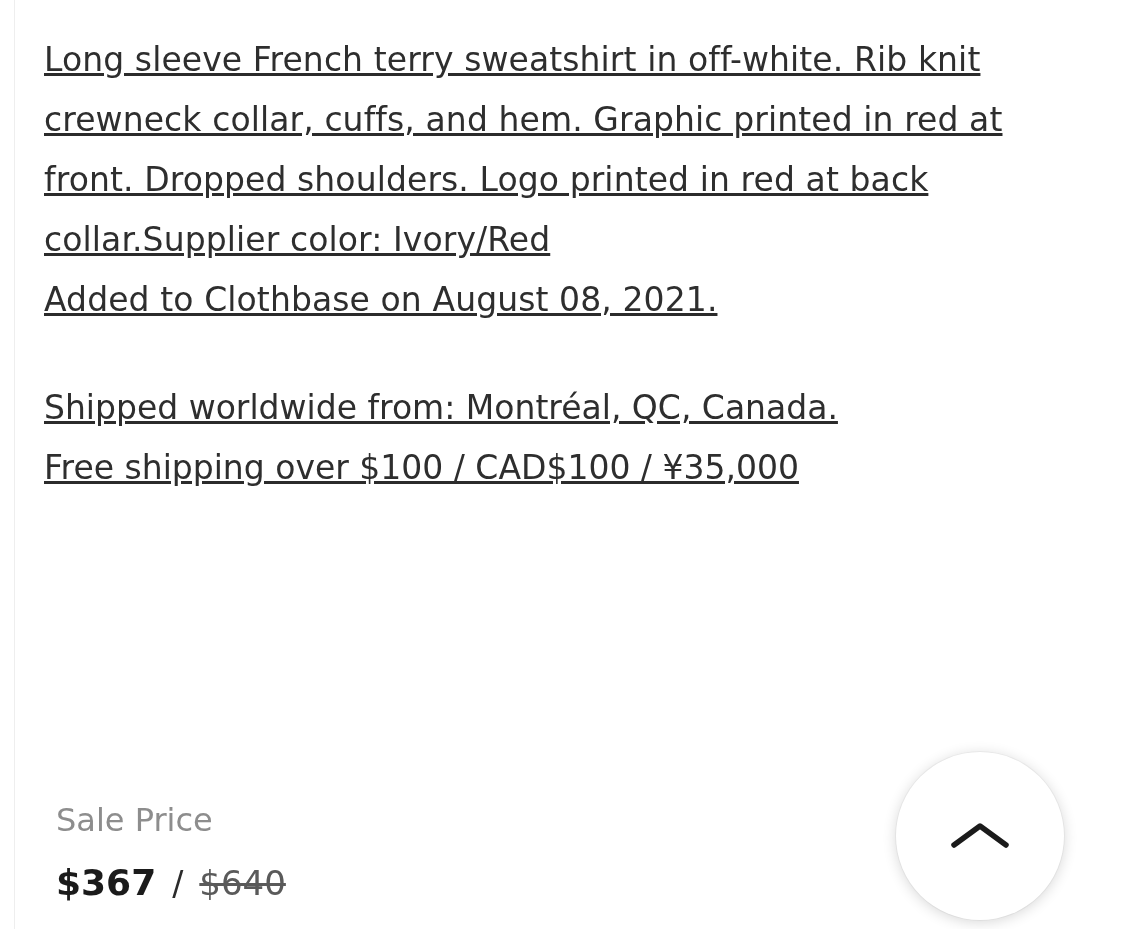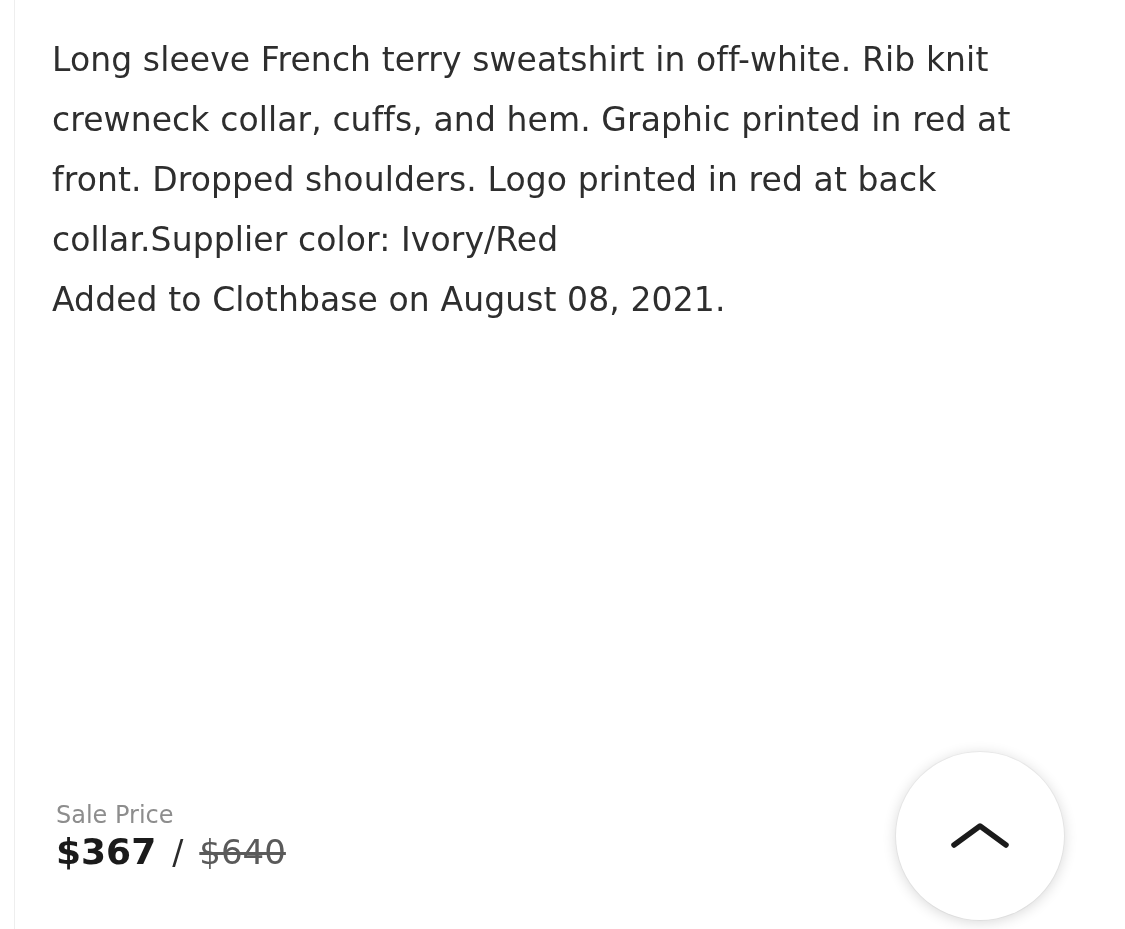--- a/index.html
+++ b/index.html
@@ -25,23 +25,24 @@
     position: absolute;
     left: 0;
     top: 0;
     width: 14px;
     height: 929px;
     background: #ffffff;
     border-right: 1px solid #eeeeee;
   }
   .content {
     position: absolute;
-    left: 52px;
+    left: 44px;
     top: 30px;
     right: 40px;
+    text-decoration: underline;
   }
   .desc-block {
     font-size: 33px;
     line-height: 1.82;
     color: #2e2e2e;
     letter-spacing: 0.1px;
     max-width: 1000px;
   }
   .desc-block p {
     margin: 0;
@@ -57,23 +58,24 @@
   }
   .shipping-block p {
     margin: 0;
   }
   .price-area {
     position: absolute;
     left: 56px;
     top: 800px;
   }
   .sale-label {
-    font-size: 24px;
+    font-size: 32px;
     color: #8d8d8d;
     line-height: 1.3;
+    margin-bottom: 20px;
   }
   .price-row {
     display: flex;
     align-items: baseline;
     gap: 16px;
     font-size: 35px;
     justify-content: space-between;
   }
   .price-current {
     font-weight: bold;
@@ -113,20 +115,24 @@
 <div class="page">
 
   <div class="left-edge"></div>
 
   <div class="content">
     <div class="desc-block">
       <p class="desc-para-main">Long sleeve French terry sweatshirt in off-white. Rib knit crewneck collar, cuffs, and hem. Graphic printed in red at front. Dropped shoulders. Logo printed in red at back collar.Supplier color: Ivory/Red</p>
       <p>Added to Clothbase on August 08, 2021.</p>
     </div>
 
+    <div class="shipping-block">
+      <p>Shipped worldwide from: Montréal, QC, Canada.</p>
+      <p>Free shipping over $100 / CAD$100 / ¥35,000</p>
+    </div>
   </div>
 
   <div class="price-area">
     <div class="sale-label">Sale Price</div>
     <div class="price-row">
       <span class="price-current">$367</span>
       <span class="price-sep">/</span>
       <span class="price-original">$640</span>
     </div>
   </div>

